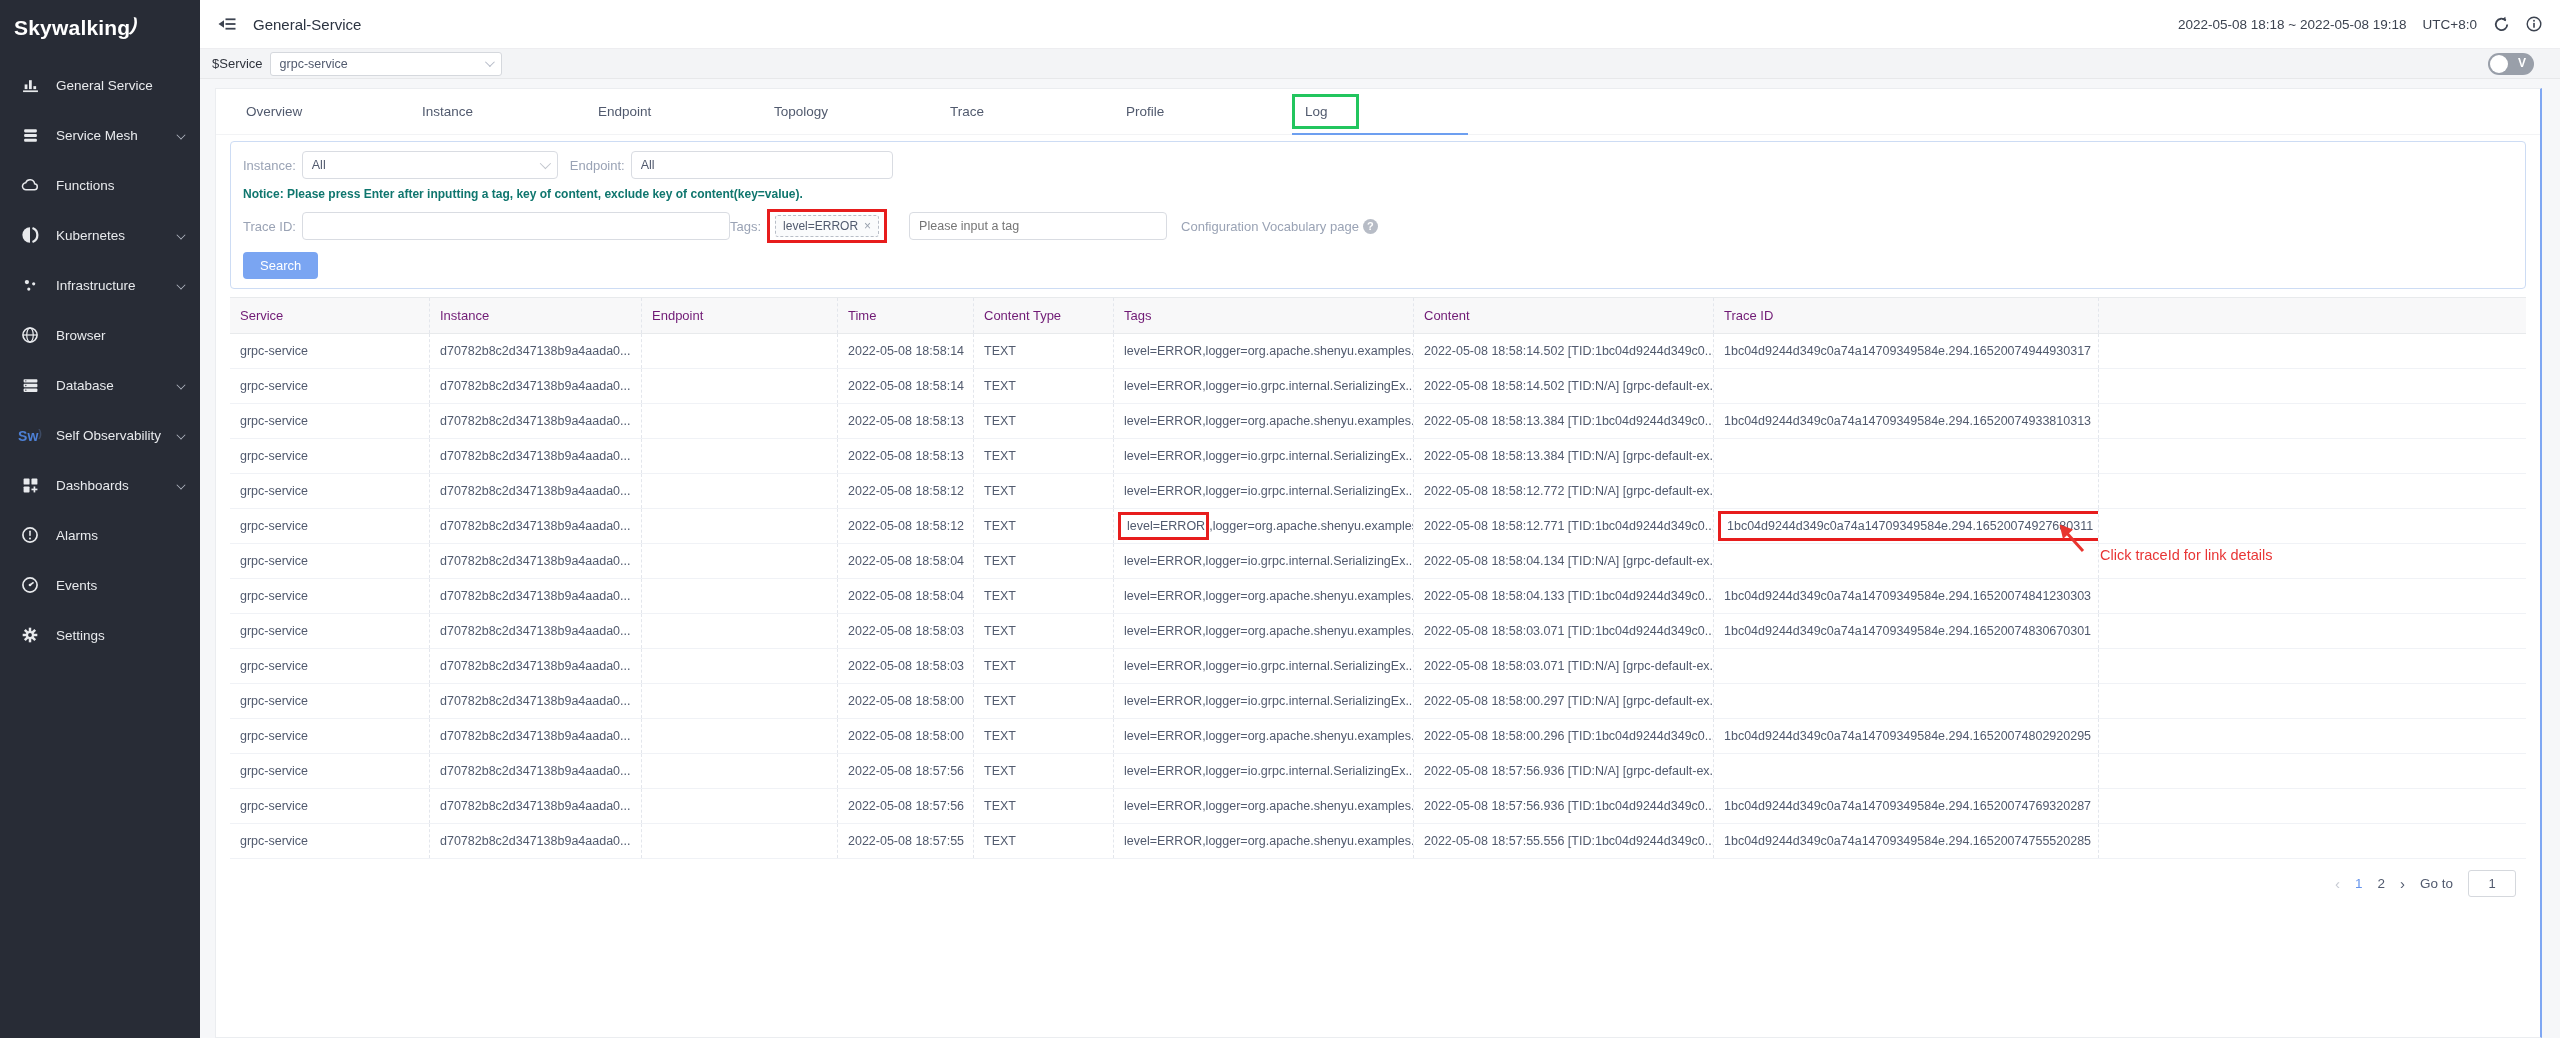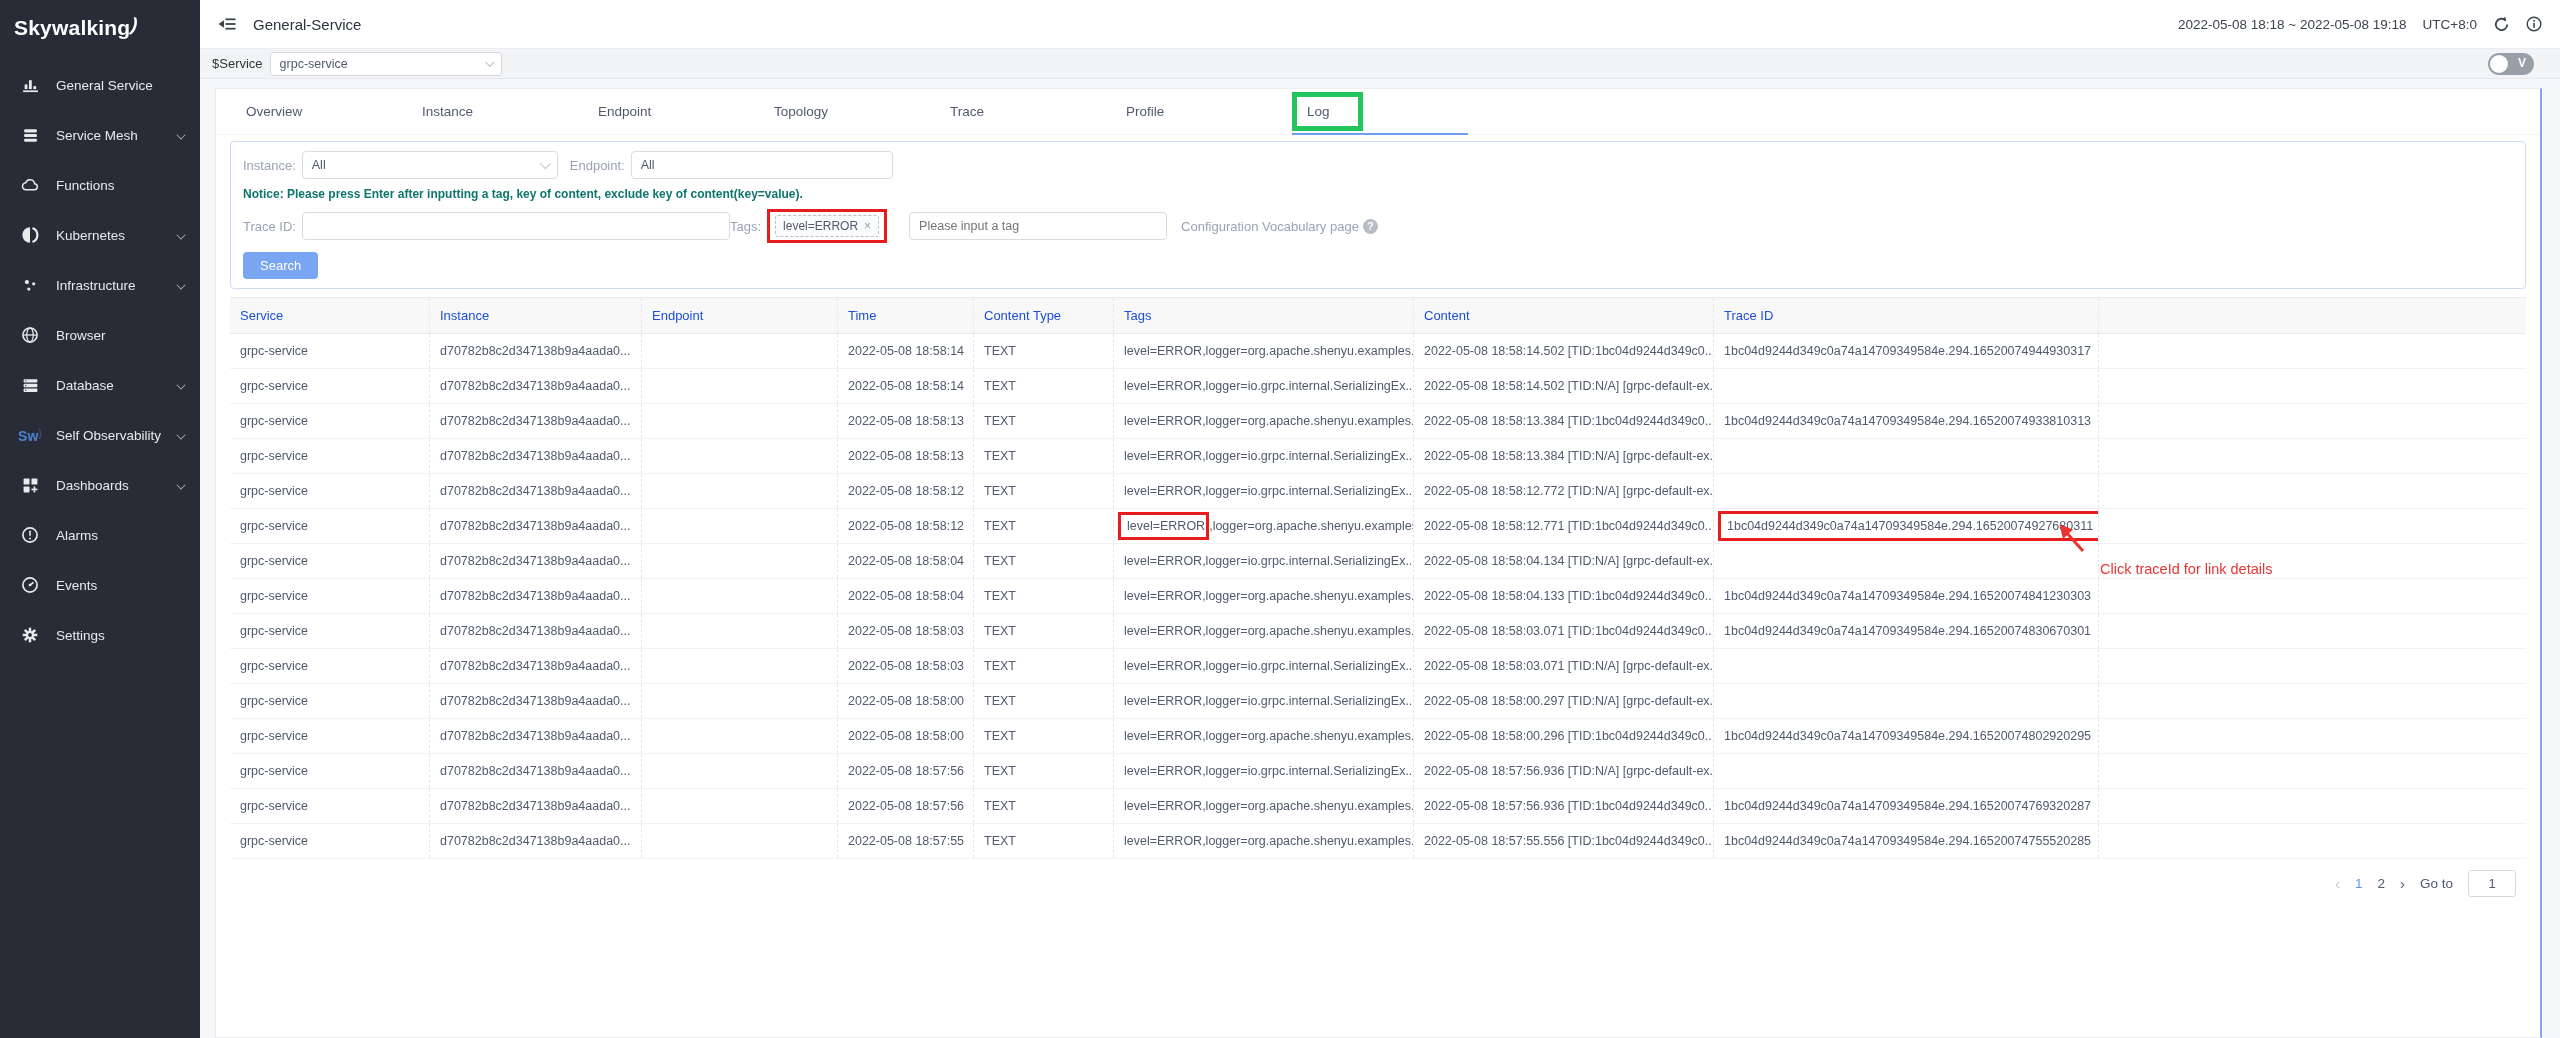--- a/index.html
+++ b/index.html
@@ -41,21 +41,21 @@
   .vtoggle .knob { position:absolute; left:2px; top:2px; width:18px; height:18px; border-radius:50%; background:#fff; }
   .vtoggle .vlab { position:absolute; right:8px; top:3px; color:#fff; font-size:12px; font-weight:600; }
 
   
   .card { position:absolute; left:15px; right:18px; top:88px; bottom:0; background:#fff;
           border:1px solid #ebedf0; border-right:2px solid #7fa7f3; }
 
   .tabs { height:46px; display:flex; align-items:center; padding-left:30px; position:relative;
           border-bottom:1px solid #f2f3f5; }
   .tab { width:176px; font-size:13.5px; color:#515a6e; cursor:pointer; }
-  .tab .boxed { display:inline-block; border:5px solid #22c55e; padding:7px 28px 7px 10px; margin:-7px 0 -7px -10px; }
+  .tab .boxed { display:inline-block; border:3px solid #22c55e; padding:7px 28px 7px 10px; margin:-7px 0 -7px -10px; }
   .tab-underline { position:absolute; bottom:-1px; height:2px; background:#6d9ff0; width:176px; }
 
   
   .filters { margin:6px 14px 8px; border:1px solid #cddcf4; border-radius:4px; padding:9px 12px 9px; }
   .frow { display:flex; align-items:center; }
   .flabel { font-size:13px; color:#9aa3b5; margin-right:6px; }
   .fselect, .finput { height:28px; border:1px solid #d9dce2; border-radius:4px; background:#fff;
                       font-size:12.5px; color:#515a6e; padding:0 9px; font-family:"Liberation Sans",sans-serif; }
   .fselect { width:256px; display:flex; align-items:center; cursor:pointer; }
   .fsel-chev { margin-left:auto; width:8px; height:8px; border-right:1.4px solid #c0c4cc; border-bottom:1.4px solid #c0c4cc;
@@ -72,38 +72,38 @@
                 padding:6px 17px; font-size:13px; cursor:pointer; font-family:"Liberation Sans",sans-serif; }
 
   
   .ltable { margin:0 14px 0 14px; --cols:200px 212px 196px 136px 140px 300px 300px 385px 1fr; }
   .thead { display:grid; grid-template-columns:var(--cols); height:37px; background:#f8f8f9;
            border-top:1px solid #e8eaec; border-bottom:1px solid #e8eaec; }
   .trow { display:grid; grid-template-columns:var(--cols); height:35px; border-bottom:1px solid #f0f2f6; }
   .cell { display:flex; align-items:center; padding:0 8px 0 10px; font-size:12.5px; color:#515a6e;
           white-space:nowrap; overflow:hidden; border-right:1px dashed #e3e6ec; height:100%; }
   .cell:last-child { border-right:none; }
-  .thead .cell { font-size:13px; color:#1d4ed8; }
+  .thead .cell { font-size:13px; color:#701a75; }
   .trace-link { cursor:pointer; }
   .trace-redbox { display:inline-block; border:3px solid #e71d1d; padding:5px 12px 5px 6px; margin-left:-6px; }
   .tag-redbox { display:inline-block; border:3px solid #e71d1d; padding:4px 1px 4px 6px; margin-left:-6px; }
 
   
   .pager { display:flex; justify-content:flex-end; align-items:center; gap:15px; margin-top:11px;
            padding-right:24px; font-size:13.5px; color:#515a6e; }
   .pg-arrow { color:#c6cad2; cursor:pointer; font-size:15px; }
   .pg-arrow.on { color:#515a6e; }
   .pg-num { cursor:pointer; }
   .pg-num.cur { color:#6594ec; }
   .goto-input { width:48px; height:27px; border:1px solid #d5d8dd; border-radius:3px; text-align:center;
                 font-size:13px; color:#515a6e; font-family:"Liberation Sans",sans-serif; }
 
   
   .note-arrow { position:absolute; left:2057px; top:524px; z-index:9; }
-  .note-text { position:absolute; left:2100px; top:561px; z-index:9; color:#e83535; font-size:14.5px; font-weight:500; }
+  .note-text { position:absolute; left:2100px; top:547px; z-index:9; color:#e83535; font-size:14.5px; font-weight:500; }
 </style>
 </head>
 <body>
 
 <div id="app">
 
   <aside class="sidebar">
     <div class="logo"><b>Sky</b><span class="lg2">walking</span><span class="swoosh">)</span></div>
     <nav class="menu" id="menu">
         <div class="menu-item">

